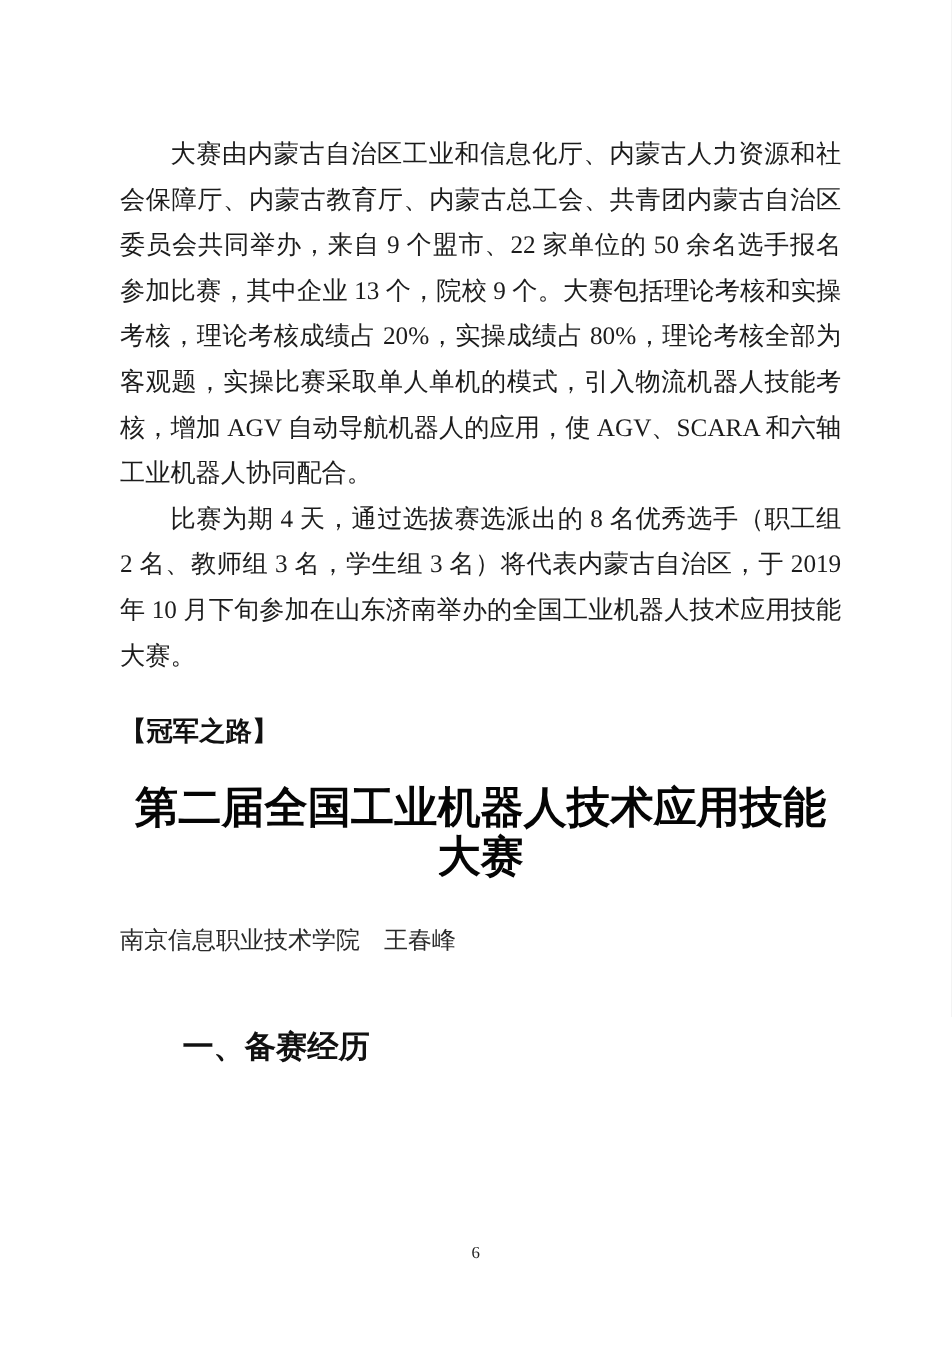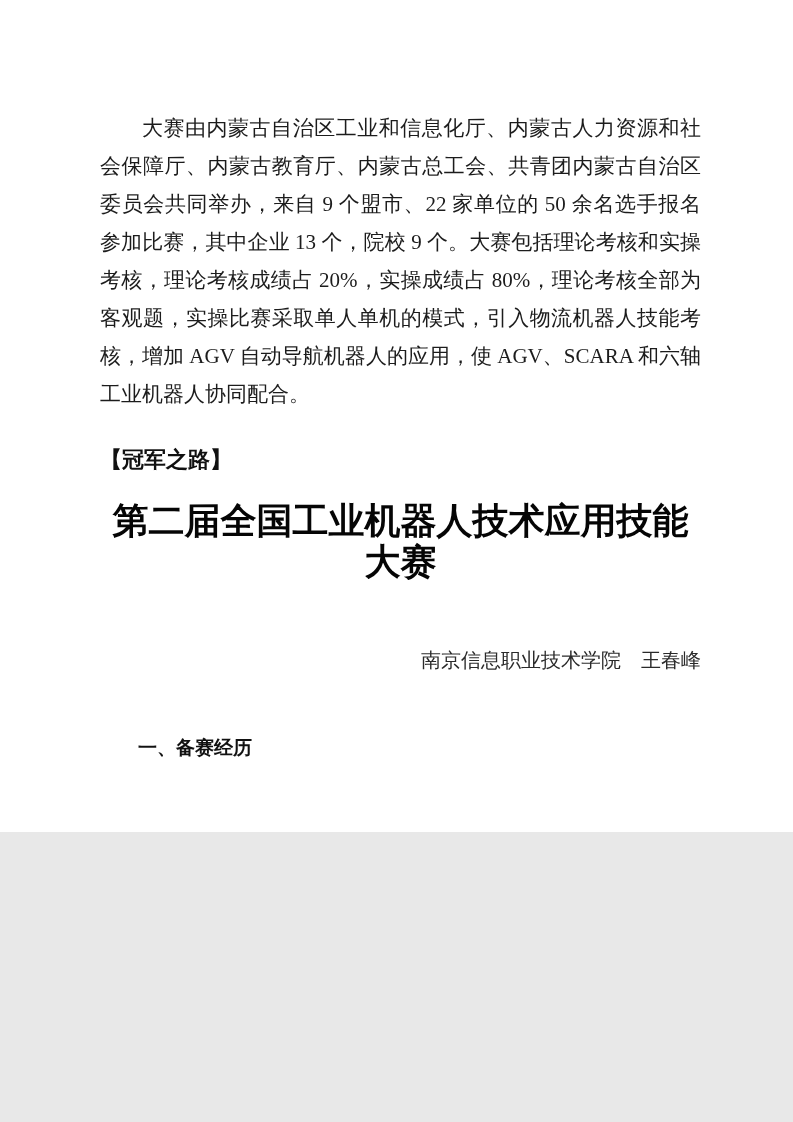--- a/index.html
+++ b/index.html
@@ -1,20 +1,20 @@
 <!DOCTYPE html>
 <html><head>
 <meta charset="utf-8">
 <style>
   * { margin: 0; padding: 0; box-sizing: border-box; }
   html, body { background: #e8e8e8; }
   .page {
     position: relative;
     width: 793px;
-    height: 832px;
+    height: 1122px;
     margin: 0 auto;
     background: #ffffff;
     color: #1c1c1c;
     overflow: hidden;
     font-family: "Liberation Serif", "DejaVu Serif", serif;
   }
   .content {
     position: absolute;
     left: 100px;
     top: 109px;
@@ -27,44 +27,44 @@
     text-align: justify;
     text-indent: 2em;
     color: #1c1c1c;
   }
   .section-marker {
     margin-top: 32px;
     font-size: 22px;
     line-height: 30px;
     font-weight: bold;
     color: #111111;
-    font-family: Liberation Serif, serif;
+    font-family: Liberation Mono, monospace;
   }
   .article-title {
     margin-top: 26px;
     text-align: center;
     font-weight: bold;
     font-size: 36px;
     line-height: 41px;
     color: #050505;
     font-family: "Liberation Serif", "DejaVu Serif", serif;
   }
   .byline {
-    margin-top: 64px;
-    text-align: right;
+    margin-top: 36px;
+    text-align: left;
     font-size: 20px;
     line-height: 26px;
     color: #2a2a2a;
     font-family: "Liberation Serif", "DejaVu Serif", serif;
   }
   .section-heading {
     margin-top: 60px;
     font-family: "Liberation Sans", "DejaVu Sans", sans-serif;
     font-weight: bold;
-    font-size: 19px;
+    font-size: 26px;
     line-height: 30px;
     text-indent: 2em;
     color: #111111;
   }
   .para-after-heading {
     margin-top: 24px;
   }
   .page-number {
     position: absolute;
     left: 0;
@@ -78,20 +78,21 @@
   }
 </style>
 </head>
 <body>
 
 <div class="page">
   <div class="content">
 
     <p class="body-para">大赛由内蒙古自治区工业和信息化厅、内蒙古人力资源和社会保障厅、内蒙古教育厅、内蒙古总工会、共青团内蒙古自治区委员会共同举办，来自 9 个盟市、22 家单位的 50 余名选手报名参加比赛，其中企业 13 个，院校 9 个。大赛包括理论考核和实操考核，理论考核成绩占 20%，实操成绩占 80%，理论考核全部为客观题，实操比赛采取单人单机的模式，引入物流机器人技能考核，增加 AGV 自动导航机器人的应用，使 AGV、SCARA 和六轴工业机器人协同配合。</p>
 
+    <p class="body-para">比赛为期 4 天，通过选拔赛选派出的 8 名优秀选手（职工组 2 名、教师组 3 名，学生组 3 名）将代表内蒙古自治区，于 2019 年 10 月下旬参加在山东济南举办的全国工业机器人技术应用技能大赛。</p>
 
     <div class="section-marker">【冠军之路】</div>
 
     <div class="article-title">
       <div>第二届全国工业机器人技术应用技能大赛</div>
     </div>
 
     <div class="byline">南京信息职业技术学院　王春峰</div>
 
     <div class="section-heading">一、备赛经历</div>

